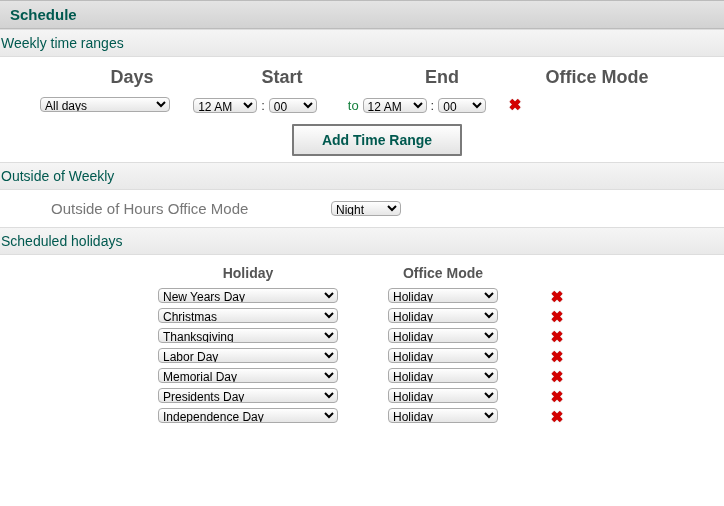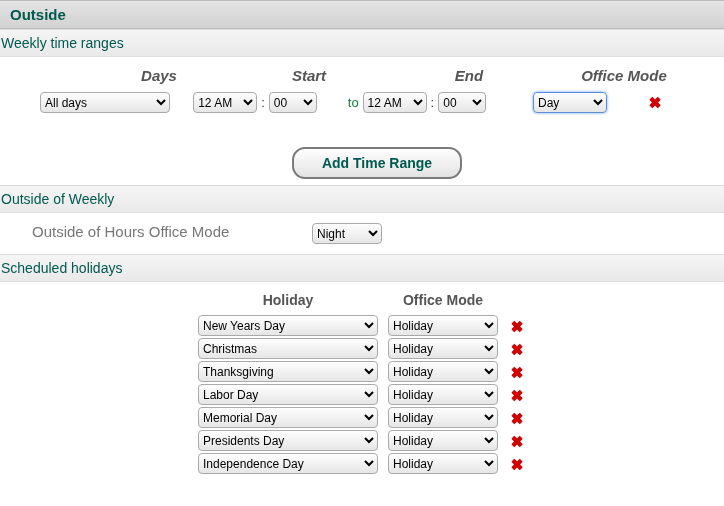--- a/index.html
+++ b/index.html
@@ -32,64 +32,64 @@
     font-size: 14px;
   }
   .headers, .row {
     display: flex;
     align-items: center;
     padding: 4px 0;
   }
   .headers {
     font-weight: bold;
     color: #555;
-    font-size: 15px;
-    justify-content: flex-end;
-    font-style: italic;
+    font-size: 18px;
+    justify-content: center;
   }
   .col-days   { width: 150px; text-align: center; }
   .col-start  { width: 150px; text-align: center; }
   .col-end    { width: 170px; text-align: center; }
   .col-mode   { width: 140px; text-align: center; }
   .col-del    { width: 30px; text-align: center; }
 
   .aux-select {
     font-size: 12px;
-    height: 21px;
+    height: 15px;
     border: 1px solid #aaa;
     border-radius: 4px;
     background: linear-gradient(#fefefe, #e6e6e6);
   }
   .colon { padding: 0 4px; color:#333; }
   .to { padding: 0 4px; color:#15803d; }
 
   .add-btn {
     display: inline-block;
     border: 2px solid #7a7a7a;
-    border-radius: 13px;
+    border-radius: 1px;
     background: linear-gradient(#fefefe, #e3e3e3);
     color: #00594f;
     font-weight: bold;
     font-size: 14px;
     padding: 6px 28px;
     cursor: pointer;
-    margin-top: 24px;
   }
   .btn-row { text-align: center; padding: 6px 0 2px 0; }
   .outside-row {
     display: flex;
-    padding: 10px 0 10px 32px;
+    align-items: center;
+    padding: 10px 0 10px 51px;
   }
   .outside-label { color: #777; font-size: 15px; width: 280px; }
 
   .holiday-wrap { padding-top: 4px; }
   .holiday-headers, .holiday-row {
     display: flex;
-    align-items: flex-end;
+    align-items: flex-start;
     justify-content: center;
+    gap: 40px;
   }
   .hcol-name { width: 190px; text-align: center; }
   .hcol-mode { width: 120px; text-align: center; }
   .hcol-del  { width: 28px; text-align: center; }
   .holiday-headers { font-weight: bold; color:#555; font-size:14px; padding: 6px 0; }
   .holiday-row { padding: 1px 0; }
   .holiday-row .aux-select.name { width: 180px; }
   .holiday-row .aux-select.mode { width: 110px; }
 
   .del-icon {
@@ -97,21 +97,21 @@
     font-weight: bold;
     font-size: 15px;
     cursor: pointer;
     text-shadow: 0 0 1px #800;
   }
   .weekly-wrap { padding: 6px 0 4px 30px; }
 </style>
 </head>
 <body>
 
-<div class="title-bar">Outside</div>
+<div class="title-bar">Schedule</div>
 
 <div class="section-bar">Weekly time ranges</div>
 
 <div class="weekly-wrap">
   <div class="headers">
     <div class="col-days">Days</div>
     <div class="col-start">Start</div>
     <div class="col-end">End</div>
     <div class="col-mode">Office Mode</div>
     <div class="col-del"></div>
@@ -135,25 +135,20 @@
     <div class="col-end" style="display:flex;align-items:center;justify-content:center;">
       <span class="to">to</span>
       <select class="aux-select" style="width:64px">
         <option>12 AM</option>
       </select>
       <span class="colon">:</span>
       <select class="aux-select" style="width:48px">
         <option>00</option>
       </select>
     </div>
-    <div class="col-mode">
-      <select class="aux-select" style="width:74px;border-color:#5a8ed8;box-shadow:0 0 3px #6aa0ff;">
-        <option>Day</option>
-      </select>
-    </div>
     <div class="col-del">
       <span class="del-icon">✖</span>
     </div>
   </div>
 
   <div class="btn-row">
     <button class="add-btn">Add Time Range</button>
   </div>
 </div>
 

